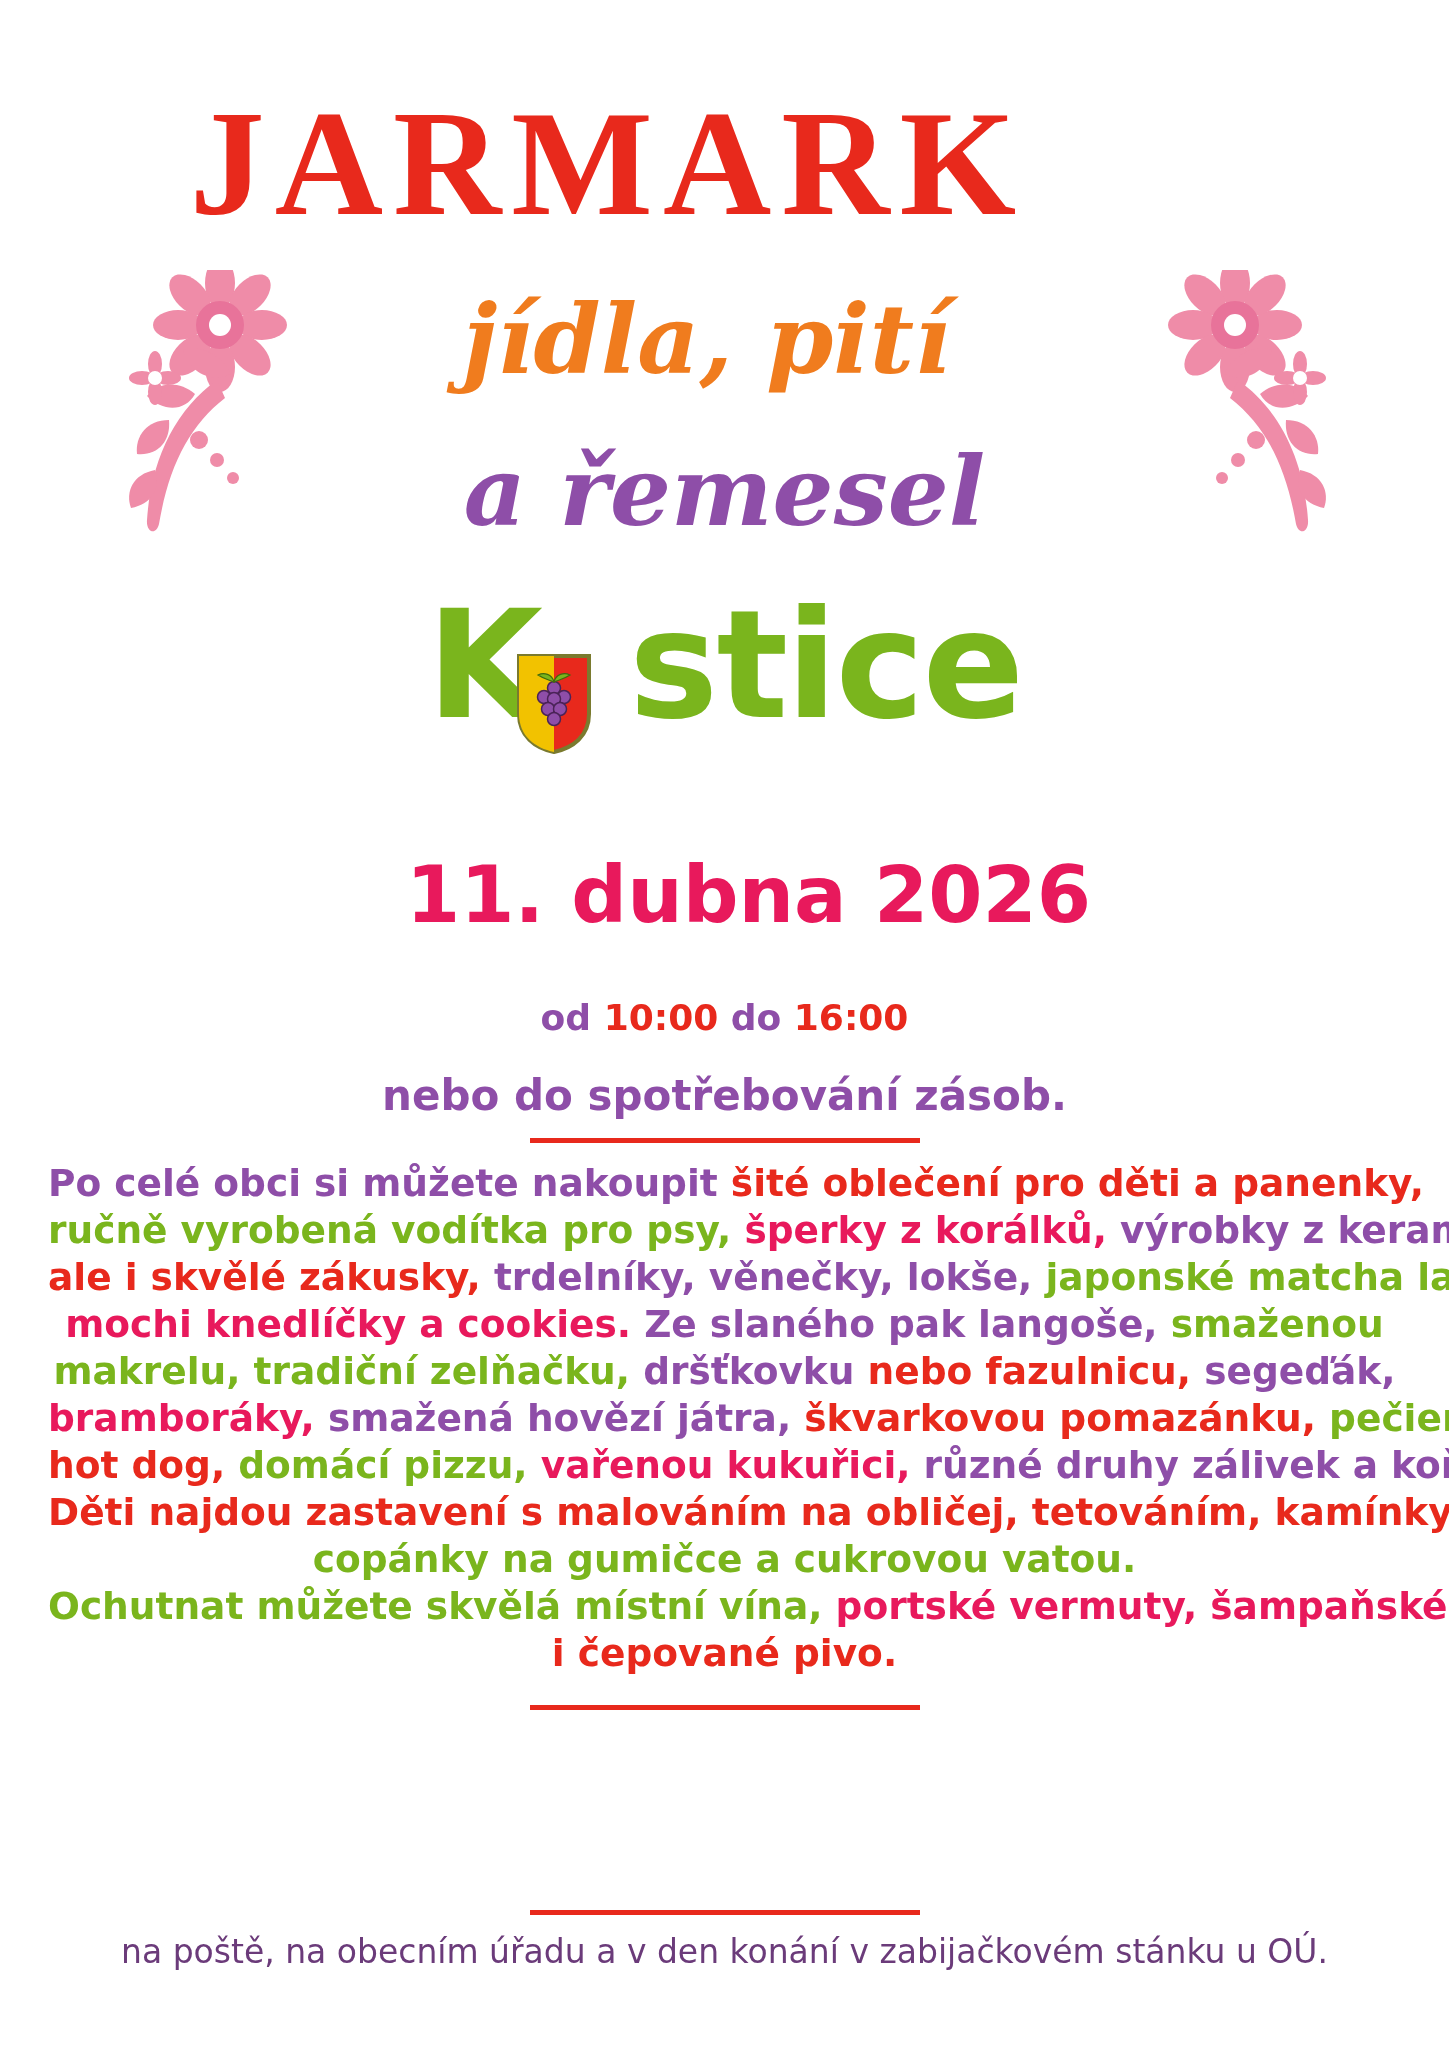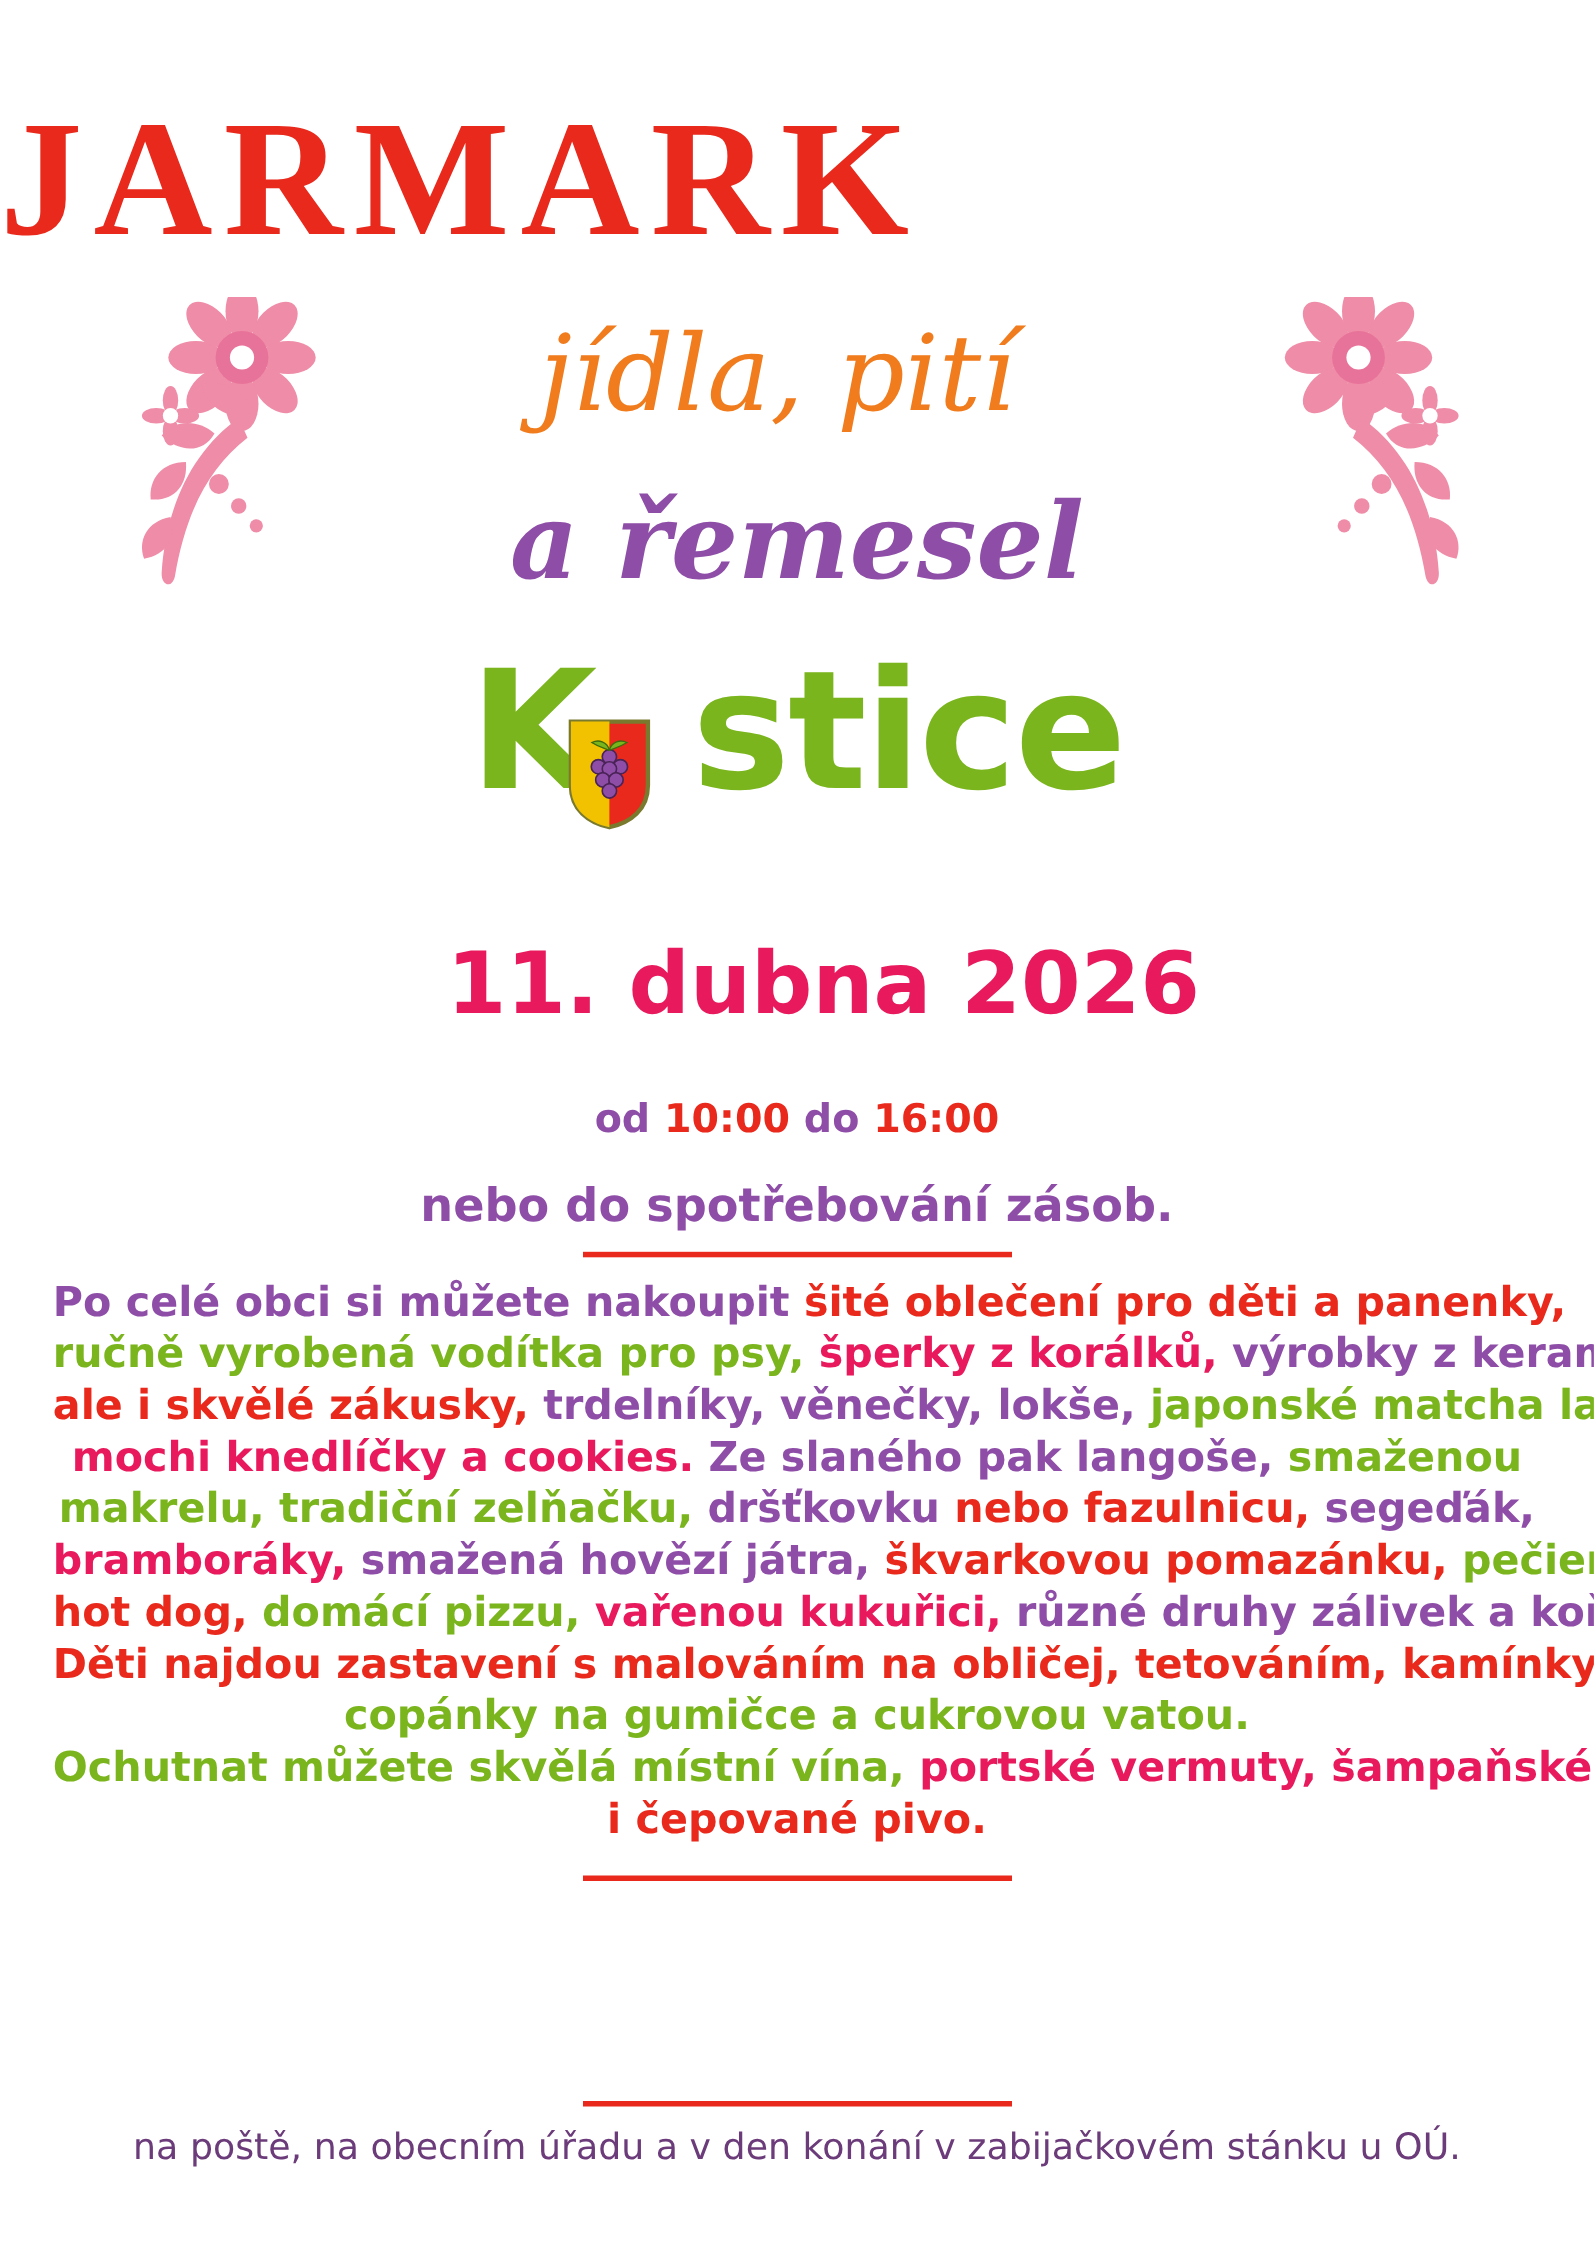--- a/index.html
+++ b/index.html
@@ -22,37 +22,38 @@
     height: 2048px;
     background: #ffffff;
   }
 
   
   .title-jarmark {
     position: absolute;
     top: 88px;
     left: 0;
     width: 1216px;
+    text-align: center;
     font-family: "Liberation Serif", serif;
     font-weight: bold;
     font-size: 150px;
     letter-spacing: 10px;
     color: #e8291c;
     line-height: 1;
   }
 
   .title-script1 {
     position: absolute;
     top: 292px;
     left: 0;
     width: 1413px;
     text-align: center;
     font-family: "DejaVu Serif", serif;
     font-style: italic;
-    font-weight: normal;
+    font-weight: bold;
     font-size: 96px;
     color: #f07c1e;
     line-height: 1;
   }
 
   .title-script2 {
     position: absolute;
     top: 444px;
     left: 0;
     width: 1449px;

